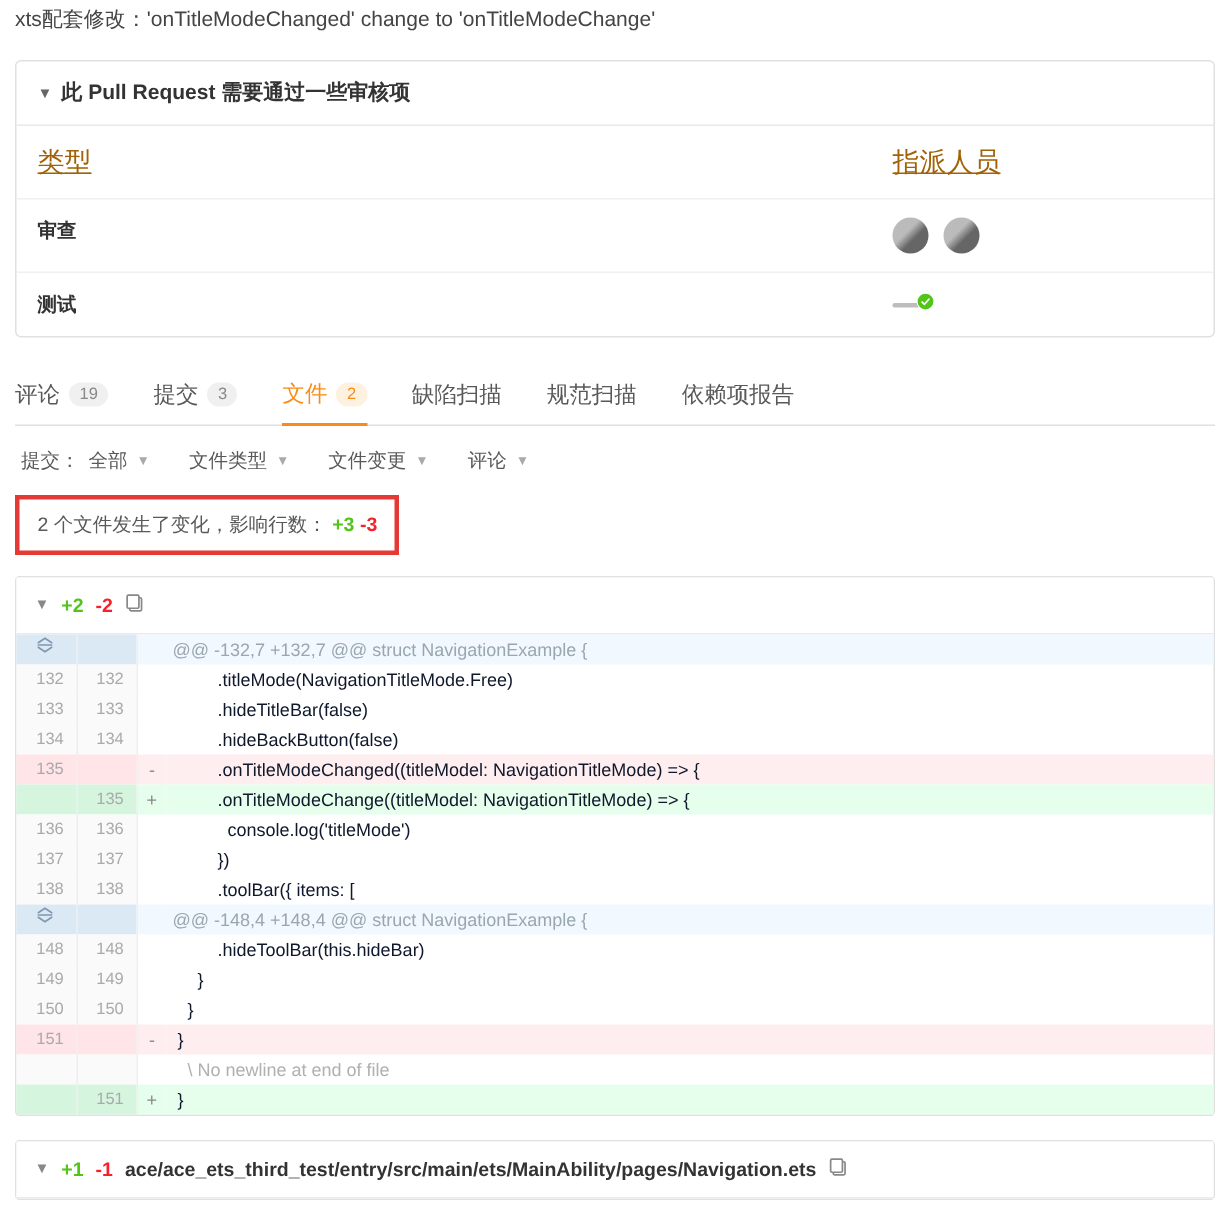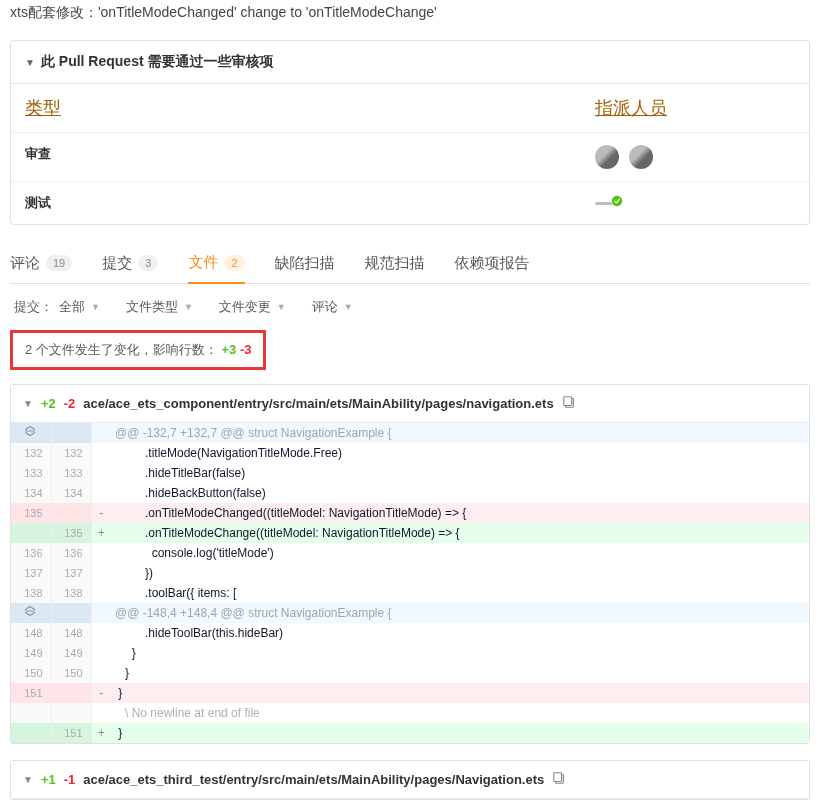--- a/index.html
+++ b/index.html
@@ -143,21 +143,20 @@
   <span class="plus">+3</span>
   <span class="minus">-3</span>
 </div>
 
 <div id="files-container">
     <div class="file-block">
       <div class="file-header">
         <span class="caret">▼</span>
         <span class="plus">+2</span>
         <span class="minus">-2</span>
-        <span class="filepath">ace/ace_ets_component/entry/src/main/ets/MainAbility/pages/navigation.ets</span>
         <span class="copy-icon"><svg width="14" height="14" viewBox="0 0 16 16">
             <rect x="4" y="4" width="9" height="10" rx="1" fill="none" stroke="#888" stroke-width="1.3"></rect>
             <rect x="2" y="2" width="9" height="10" rx="1" fill="#fff" stroke="#888" stroke-width="1.3"></rect>
           </svg></span>
       </div>
       <table class="diff-table">
         <tbody>
           <tr class="hunk">
             <td class="num-col" style="text-align:center;background:#dbe9f5;"><svg viewBox="0 0 20 16" width="18" height="12">
                 <path d="M4 6 L10 2 L16 6" stroke="#7f97ad" stroke-width="1.4" fill="none" stroke-linecap="round"></path>

